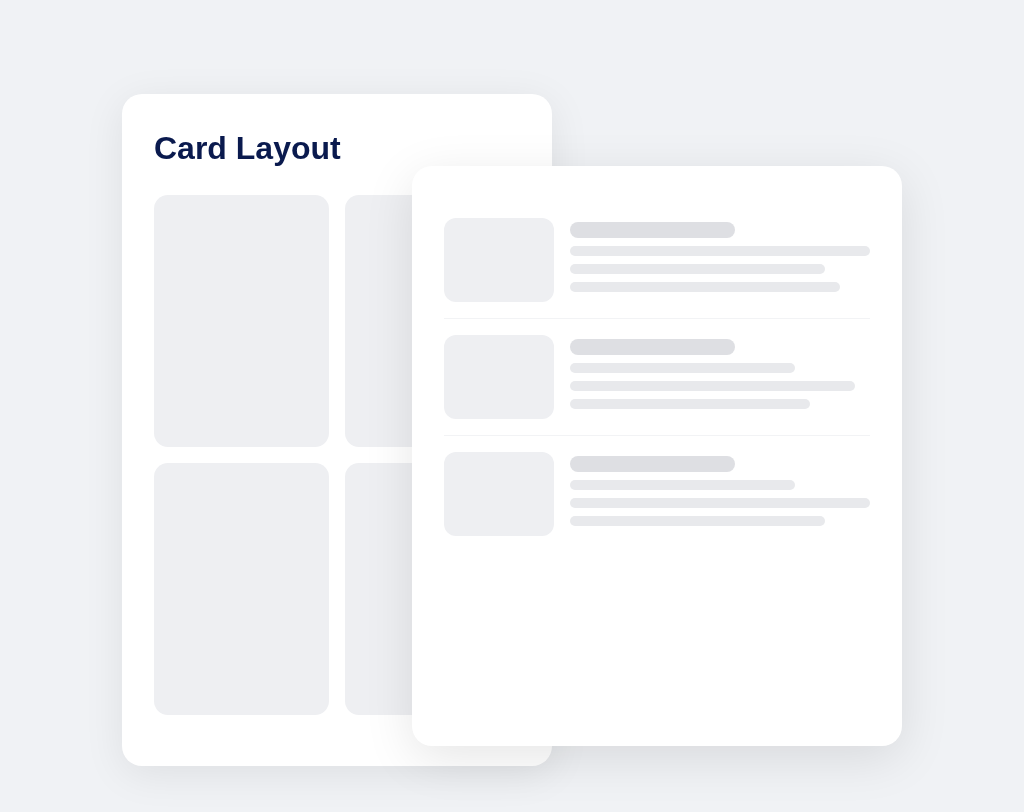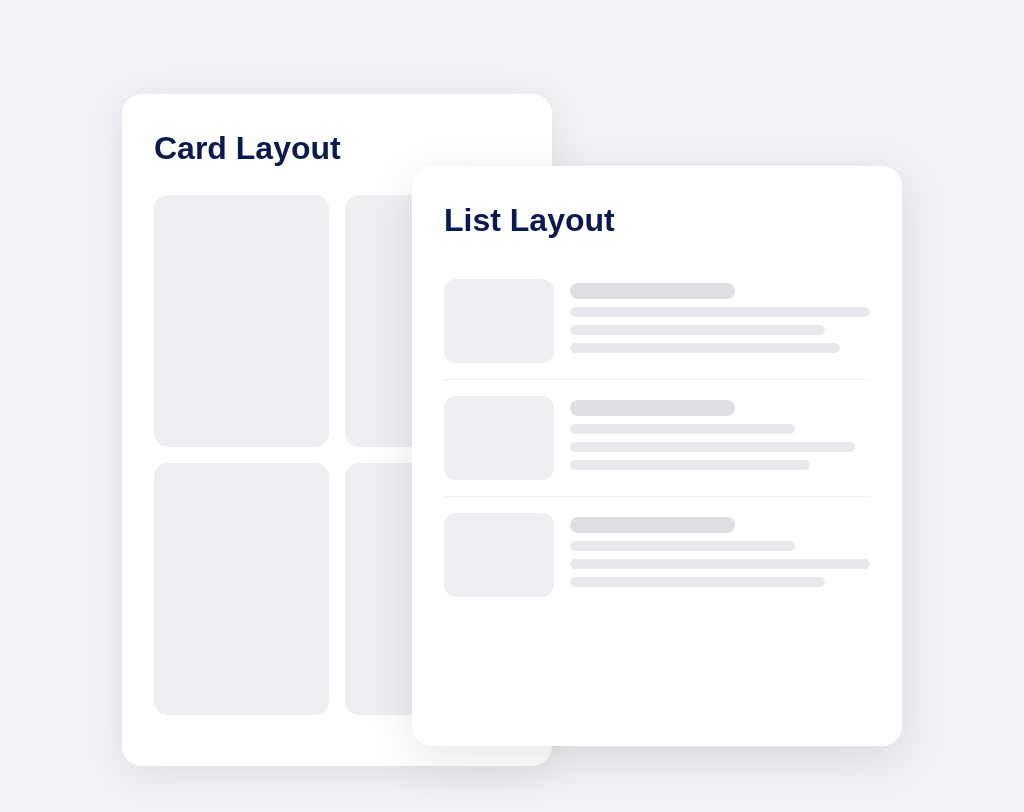--- a/index.html
+++ b/index.html
@@ -142,21 +142,20 @@
     <div class="card-layout-title">Card Layout</div>
     <div class="card-grid">
       <div class="card-placeholder"></div>
       <div class="card-placeholder"></div>
       <div class="card-placeholder"></div>
       <div class="card-placeholder"></div>
     </div>
   </div>
 
   <div class="list-layout-card">
-    <div class="list-layout-title">List Layout</div>
     <div class="list-items-container">
 
       <div class="list-item-row">
         <div class="list-thumb"></div>
         <div class="list-text-block">
           <div class="list-text-title"></div>
           <div class="list-text-line w100"></div>
           <div class="list-text-line w85"></div>
           <div class="list-text-line w90"></div>
         </div>

